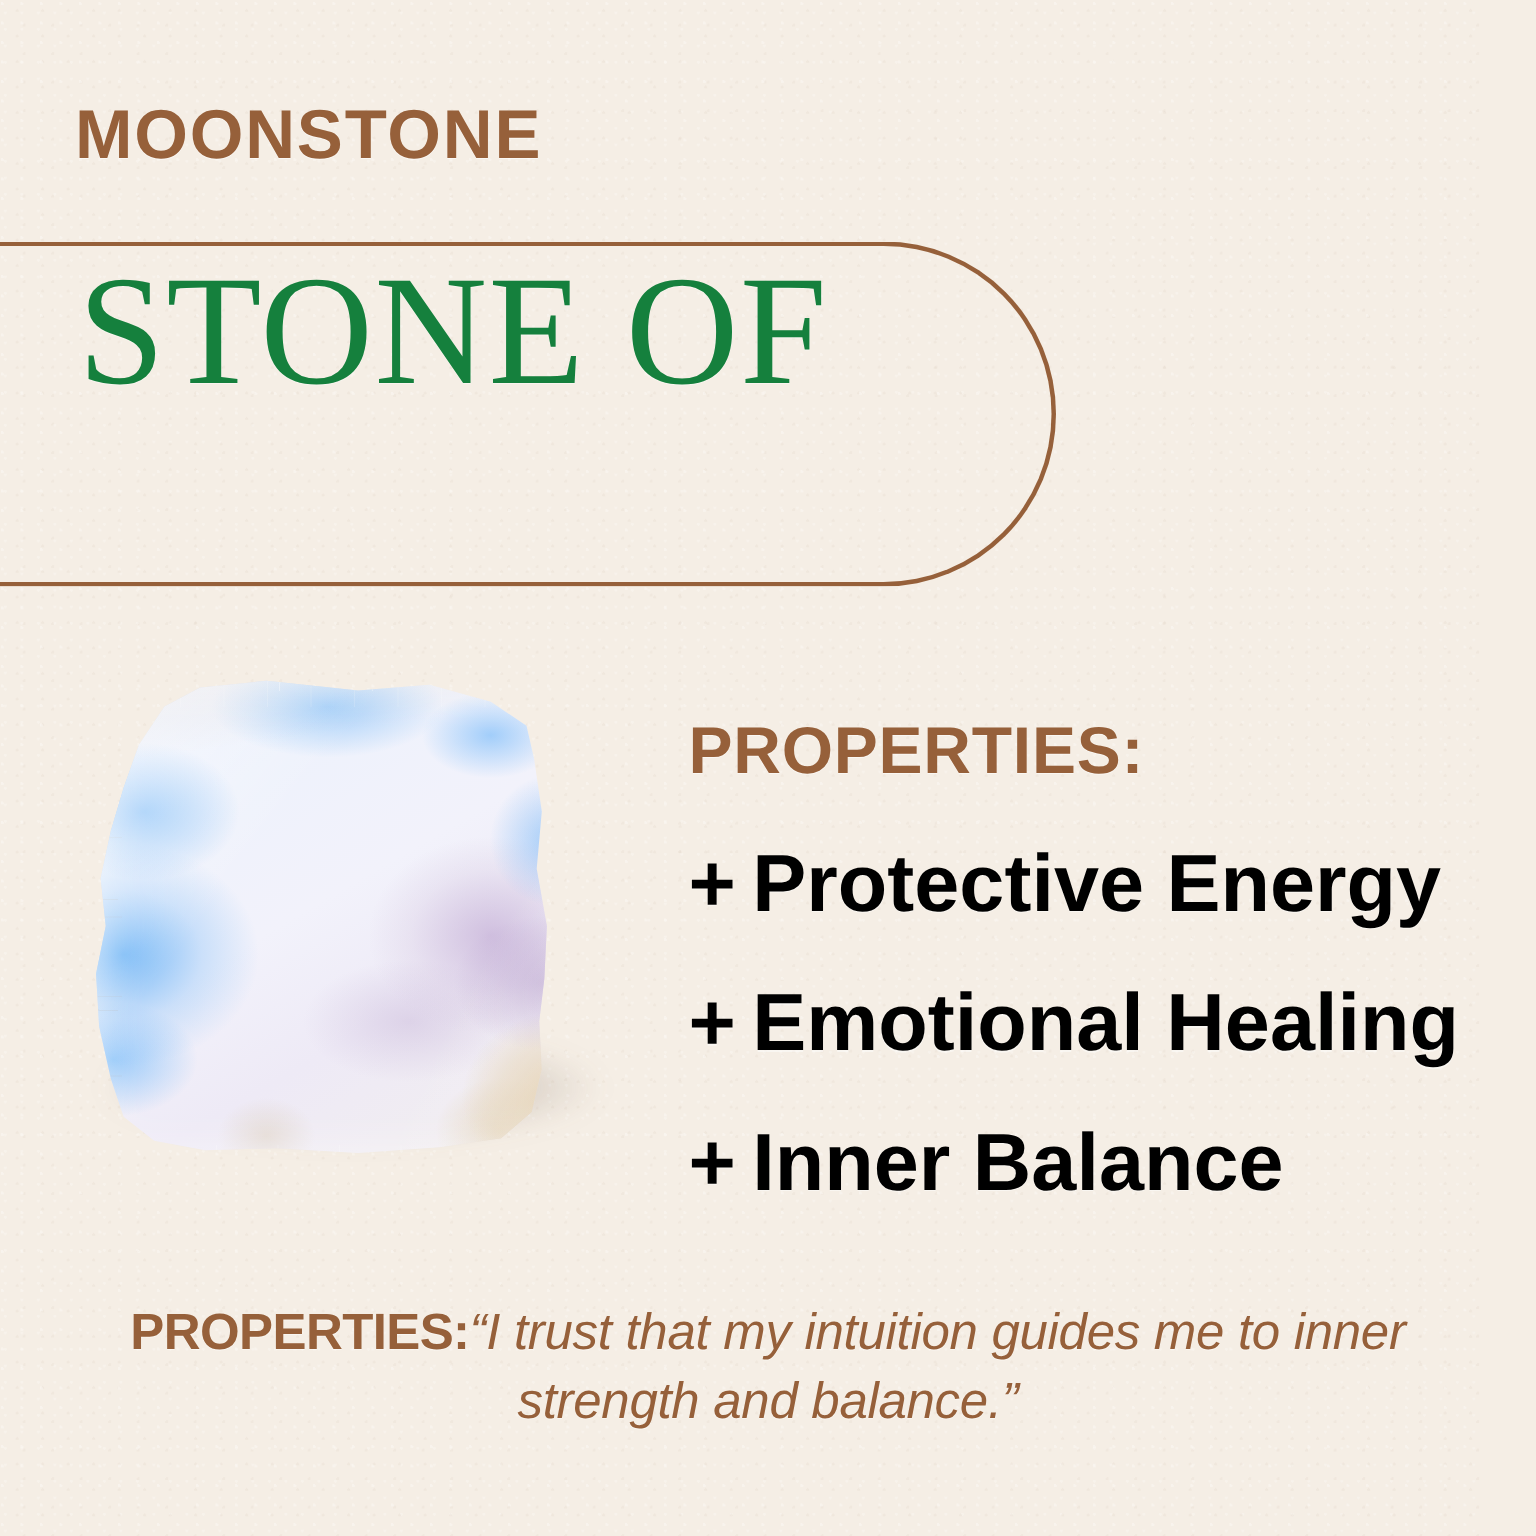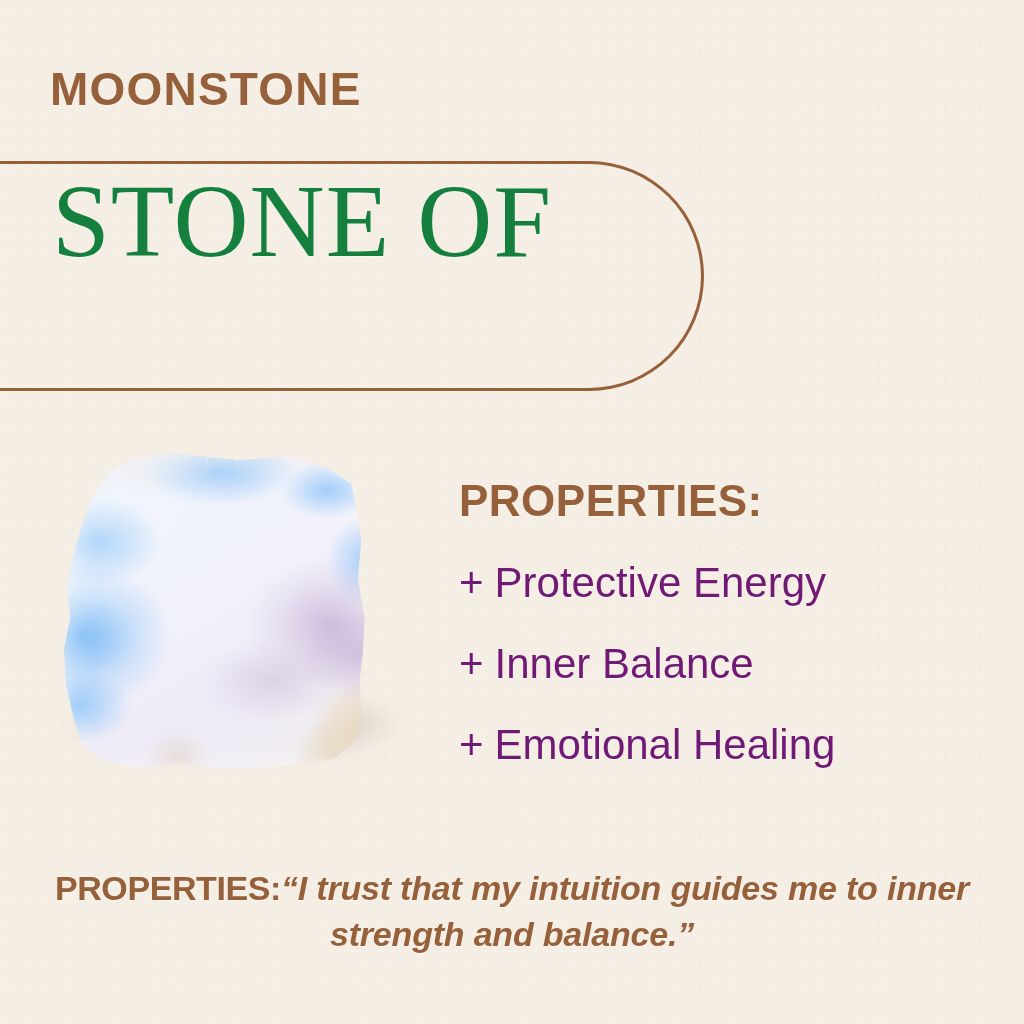--- a/index.html
+++ b/index.html
@@ -173,23 +173,23 @@
     font-family: "Liberation Sans", sans-serif;
     font-weight: 700;
     font-size: 44px;
     letter-spacing: .5px;
     color: #96603a;
     line-height: 1;
     text-shadow: 0 1px 0 rgba(255,255,255,.5);
   }
   .prop-item {
     font-family: "Liberation Sans", sans-serif;
-    font-weight: 400;
-    font-size: 42px;
-    color: #701a75;
+    font-weight: 700;
+    font-size: 54px;
+    color: #000000;
     line-height: 1;
     margin-top: 39px;
     white-space: nowrap;
     text-shadow: 0 1px 0 rgba(255,255,255,.45);
   }
   .prop-item .plus { margin-right: 11px; }
 
   
   .affirmation {
     position: absolute;
@@ -204,21 +204,21 @@
   }
   .affirmation .label {
     font-family: "Liberation Sans", sans-serif;
     font-weight: 700;
     font-stretch: condensed;
     letter-spacing: -.4px;
   }
   .affirmation .quote {
     font-family: "Liberation Sans", sans-serif;
     font-style: italic;
-    font-weight: 700;
+    font-weight: 400;
     letter-spacing: -.2px;
   }
 </style>
 </head>
 <body>
 
 <div class="card">
 
   <div class="grain"></div>
 
@@ -239,25 +239,25 @@
   </div>
 
   <div class="props">
     <div class="props-title">PROPERTIES:</div>
 
     <div class="prop-item">
       <span class="plus">+</span><span>Protective Energy</span>
     </div>
 
     <div class="prop-item">
+      <span class="plus">+</span><span>Emotional Healing</span>
+    </div>
+
+    <div class="prop-item">
       <span class="plus">+</span><span>Inner Balance</span>
-    </div>
-
-    <div class="prop-item">
-      <span class="plus">+</span><span>Emotional Healing</span>
     </div>
   </div>
 
   <div class="affirmation">
     <span class="label">PROPERTIES:</span><span class="quote">“I trust that my intuition guides me to inner strength and balance.”</span>
   </div>
 
 </div>
 
 </body></html>

